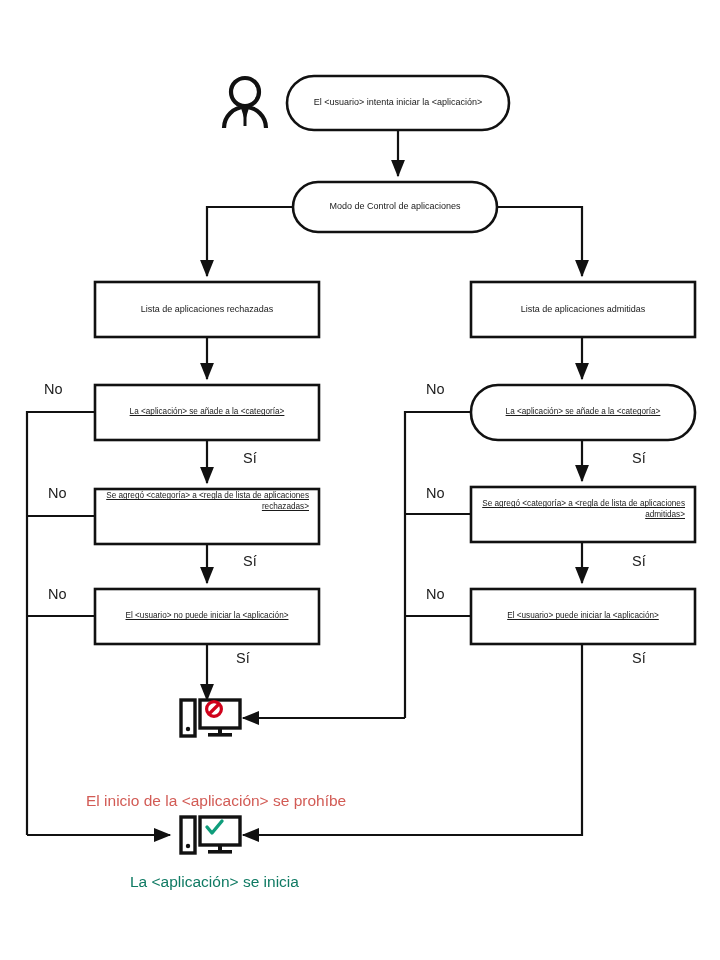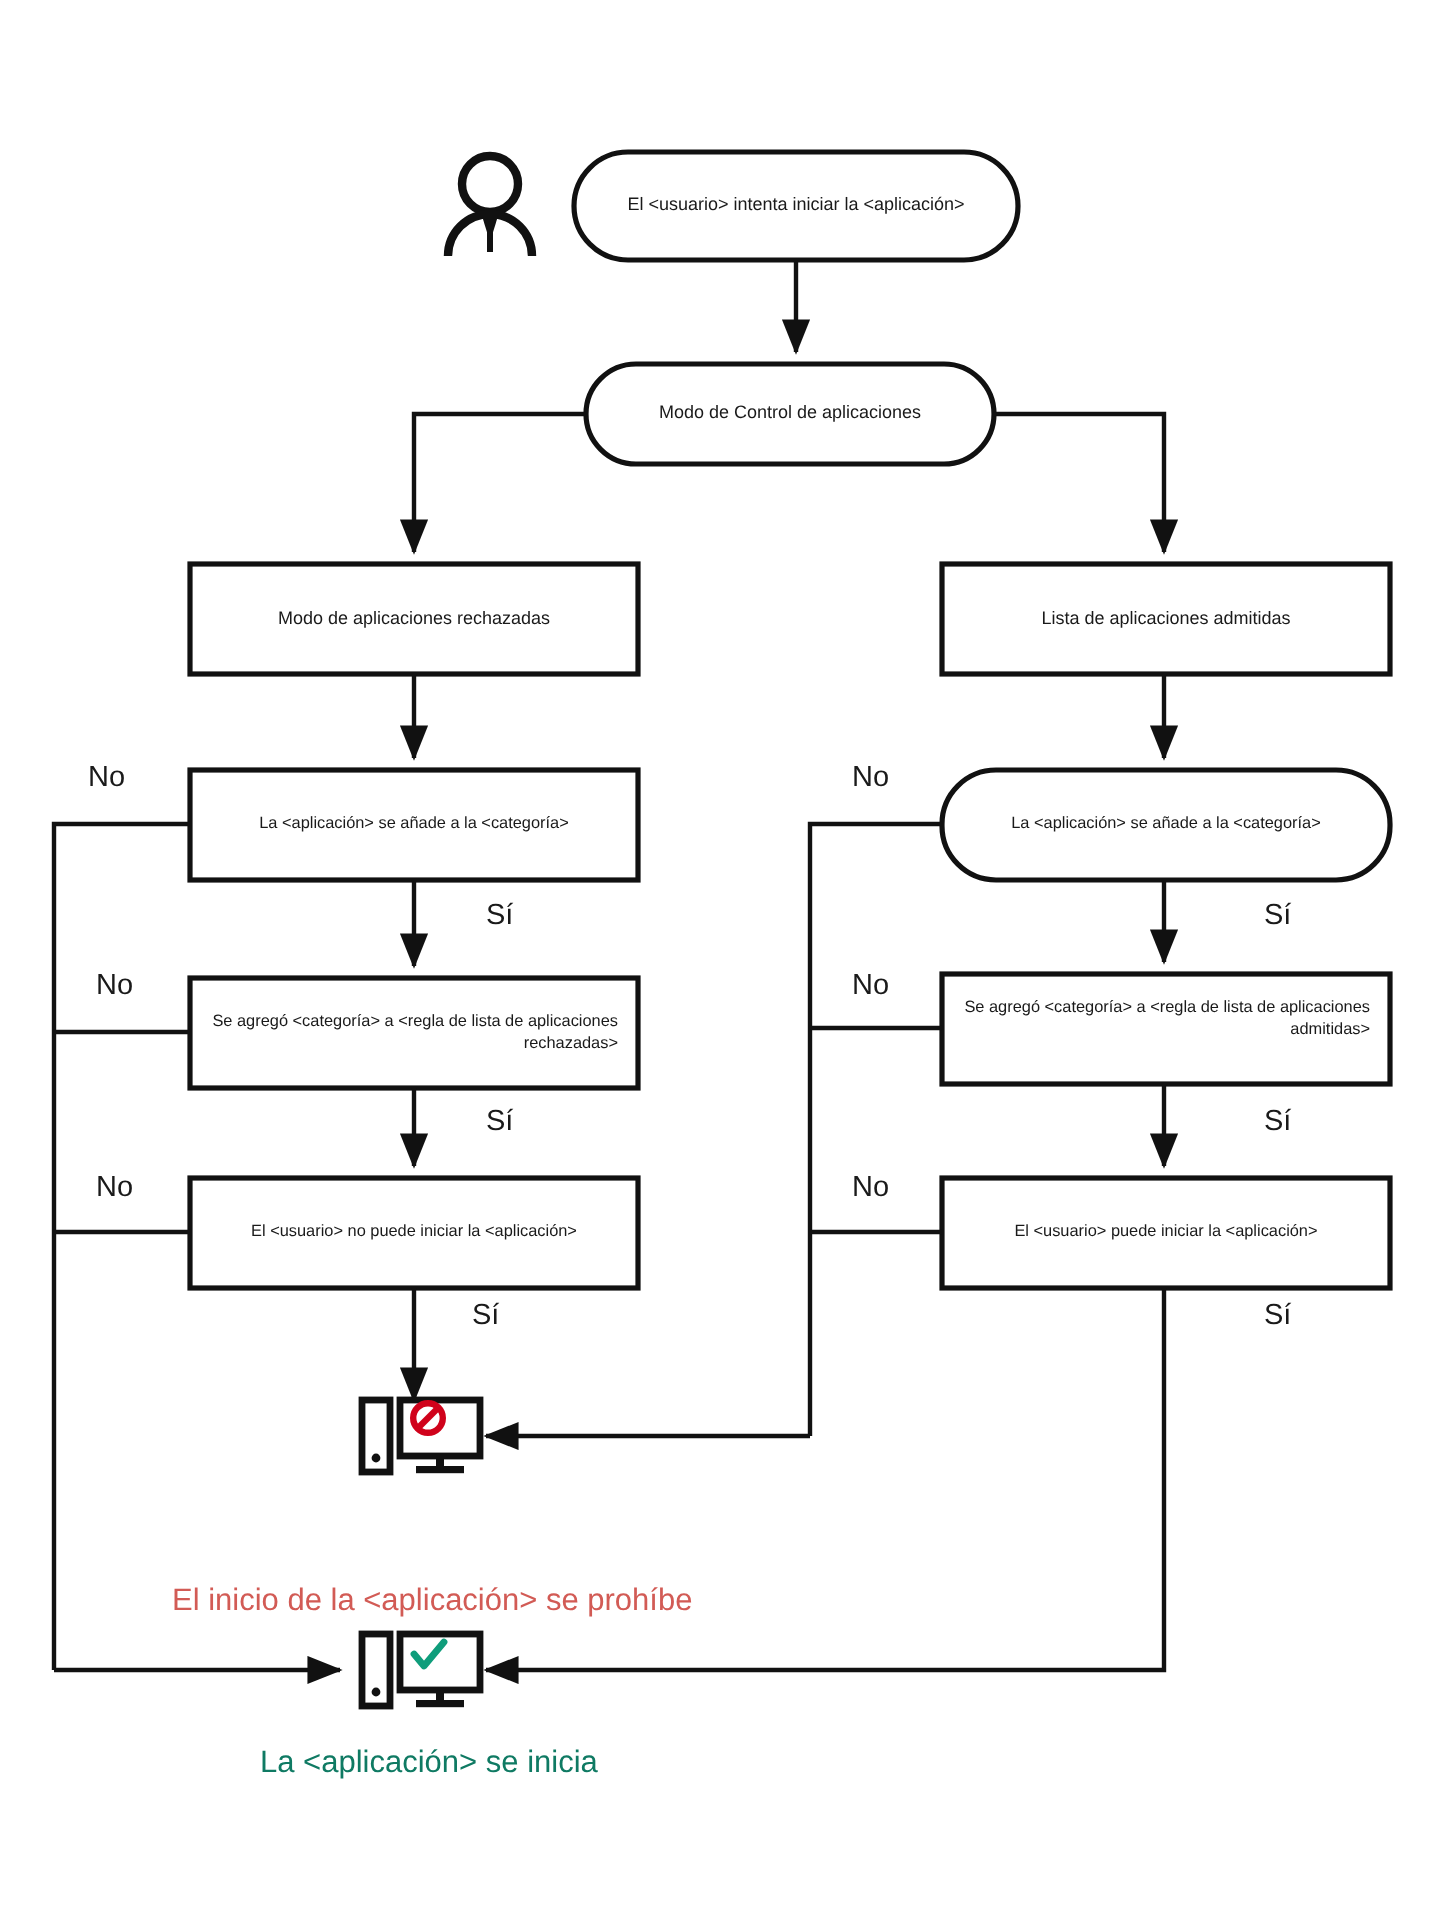--- a/index.html
+++ b/index.html
@@ -3,21 +3,21 @@
 <meta charset="utf-8">
 <style>
   html,body{margin:0;padding:0;background:#ffffff;}
   body{width:720px;height:960px;position:relative;
        font-family:"Liberation Sans",sans-serif;color:#1a1a1a;}
   #stage{position:absolute;left:0;top:0;width:720px;height:960px;overflow:hidden;}
   svg.flow{position:absolute;left:0;top:0;width:720px;height:960px;}
 
   .node-text{position:absolute;display:flex;align-items:center;justify-content:center;
              text-align:right;line-height:1.25;box-sizing:border-box;pointer-events:none;}
-  .t8{font-size:8.2px;}
+  .t8{font-size:8.2px;text-decoration:underline;}
   .t9{font-size:9.0px;}
   .lbl{position:absolute;font-size:14.5px;color:#1a1a1a;white-space:nowrap;}
   .cap{position:absolute;font-size:15.5px;white-space:nowrap;}
   .cap.deny{color:#d25b55;}
   .cap.allow{color:#0f7a63;}
 </style>
 </head>
 <body>
 
 <div id="stage">
@@ -98,23 +98,23 @@
         <path d="M207,827 L212,833 L222,821" fill="none" stroke="#0f9d7b" stroke-width="3.4" stroke-linecap="round" stroke-linejoin="round"></path>
       </g>
 
     </g>
   </svg>
 
   <div class="node-text t9" style="left:293px;top:76px;width:210px;height:54px;padding:0 14px;">El &lt;usuario&gt; intenta iniciar la &lt;aplicación&gt;</div>
 
   <div class="node-text t9" style="left:293px;top:182px;width:204px;height:50px;padding:0 16px;">Modo de Control de aplicaciones</div>
 
-  <div class="node-text t9" style="left:95px;top:282px;width:224px;height:55px;padding:0 10px;">Modo de aplicaciones rechazadas</div>
+  <div class="node-text t9" style="left:95px;top:282px;width:224px;height:55px;padding:0 10px;">Lista de aplicaciones rechazadas</div>
   <div class="node-text t8" style="left:95px;top:385px;width:224px;height:55px;padding:0 8px;">La &lt;aplicación&gt; se añade a la &lt;categoría&gt;</div>
-  <div class="node-text t8" style="left:95px;top:489px;width:224px;height:55px;padding:0 10px;">Se agregó &lt;categoría&gt; a &lt;regla de lista de aplicaciones rechazadas&gt;</div>
+  <div class="node-text t8" style="left:95px;top:474px;width:224px;height:55px;padding:0 10px;">Se agregó &lt;categoría&gt; a &lt;regla de lista de aplicaciones rechazadas&gt;</div>
   <div class="node-text t8" style="left:95px;top:589px;width:224px;height:55px;padding:0 10px;">El &lt;usuario&gt; no puede iniciar la &lt;aplicación&gt;</div>
 
   <div class="node-text t9" style="left:471px;top:282px;width:224px;height:55px;padding:0 10px;">Lista de aplicaciones admitidas</div>
   <div class="node-text t8" style="left:471px;top:385px;width:224px;height:55px;padding:0 14px;">La &lt;aplicación&gt; se añade a la &lt;categoría&gt;</div>
   <div class="node-text t8" style="left:471px;top:487px;width:224px;height:45px;padding:12px 10px;">Se agregó &lt;categoría&gt; a &lt;regla de lista de aplicaciones admitidas&gt;</div>
   <div class="node-text t8" style="left:471px;top:589px;width:224px;height:55px;padding:0 8px;">El &lt;usuario&gt; puede iniciar la &lt;aplicación&gt;</div>
 
   <div class="lbl" style="left:44px;top:381px;">No</div>
   <div class="lbl" style="left:48px;top:485px;">No</div>
   <div class="lbl" style="left:48px;top:586px;">No</div>

